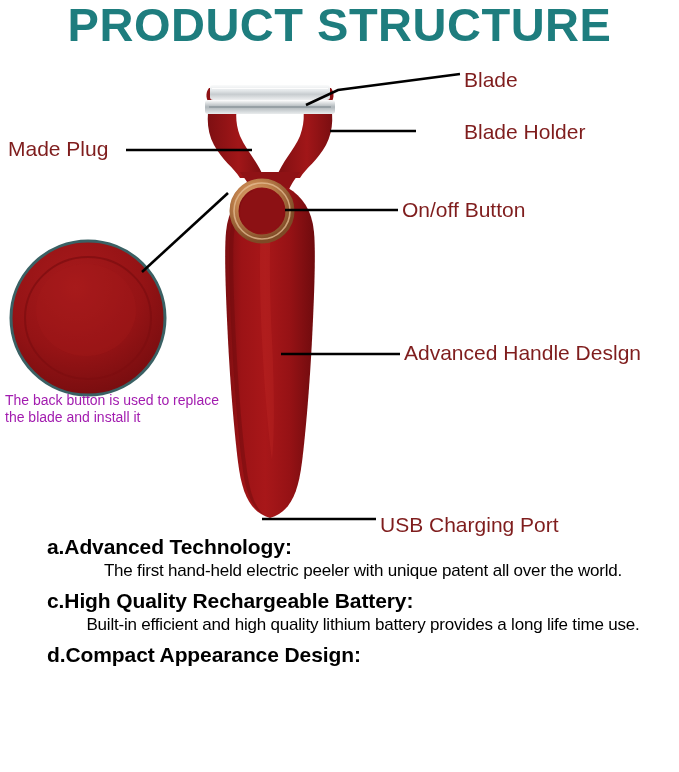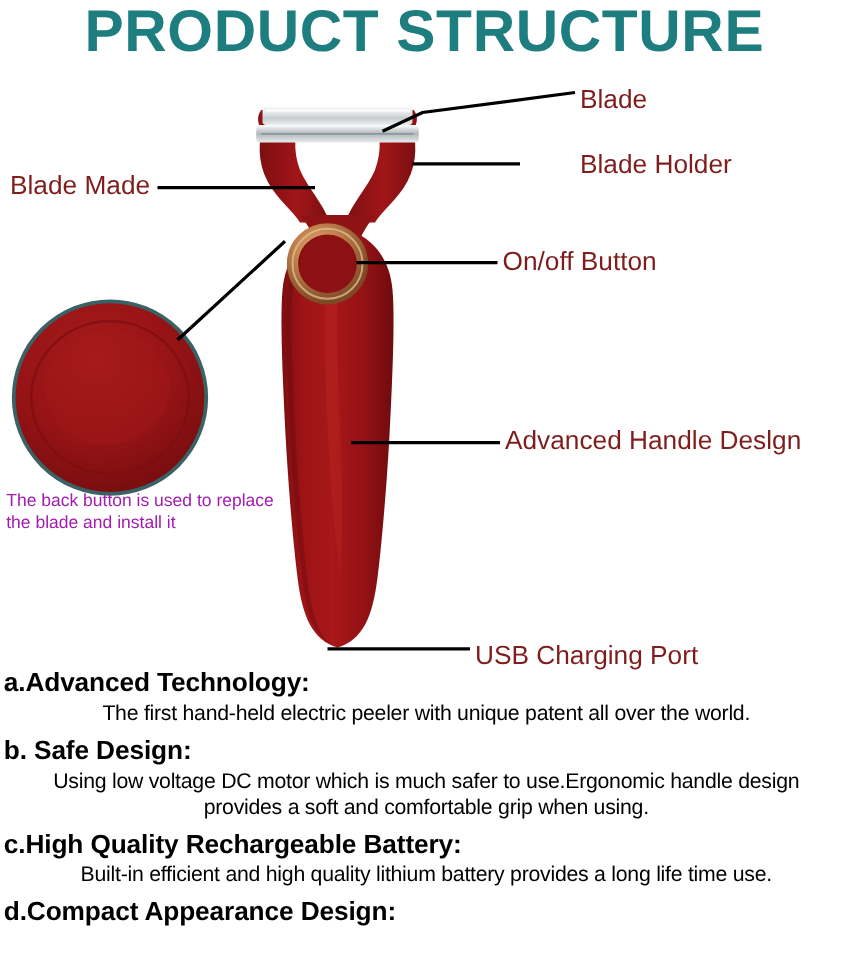--- a/index.html
+++ b/index.html
@@ -63,21 +63,21 @@
     line-height: 17px;
     color: #a21caf;
   }
 
   
   #features {
     position: absolute;
     left: 3px; top: 533px;
     width: 676px;
   }
-  .feat { margin-bottom: 6px; }
+  .feat { margin-bottom: 6px; margin-left: 44px; }
   .feat-head {
     font-size: 21px;
     line-height: 27px;
     font-weight: 700;
     color: #000;
     letter-spacing: -0.1px;
   }
   .feat-body {
     font-size: 17px;
     line-height: 21px;
@@ -217,39 +217,34 @@
 <div class="callout" id="lbl-blade">Blade</div>
 
 <div class="callout" id="lbl-blade-holder">Blade Holder</div>
 
 <div class="callout" id="lbl-onoff">On/off Button</div>
 
 <div class="callout" id="lbl-ergo">Advanced Handle Deslgn</div>
 
 <div class="callout" id="lbl-usb">USB Charging Port</div>
 
-<div class="callout" id="lbl-blade-plug">Blade Made</div>
+<div class="callout" id="lbl-blade-plug">Made Plug</div>
 
 <div id="inset-caption">
   <div>The back button is used to replace</div>
   <div>the blade and install it</div>
 </div>
 
 <div id="features">
 
   <div class="feat">
     <div class="feat-head">a.Advanced Technology:</div>
     <div class="feat-body">The first hand-held electric peeler with unique patent all over the world.</div>
   </div>
 
-  <div class="feat">
-    <div class="feat-head">b. Safe Design:</div>
-    <div class="feat-body">Using low voltage DC motor which is much safer to use.Ergonomic handle design</div>
-    <div class="feat-body">provides a soft and comfortable grip when using.</div>
-  </div>
 
   <div class="feat">
     <div class="feat-head">c.High Quality Rechargeable Battery:</div>
     <div class="feat-body">Built-in efficient and high quality lithium battery provides a long life time use.</div>
   </div>
 
   <div class="feat">
     <div class="feat-head">d.Compact Appearance Design:</div>
   </div>
 

